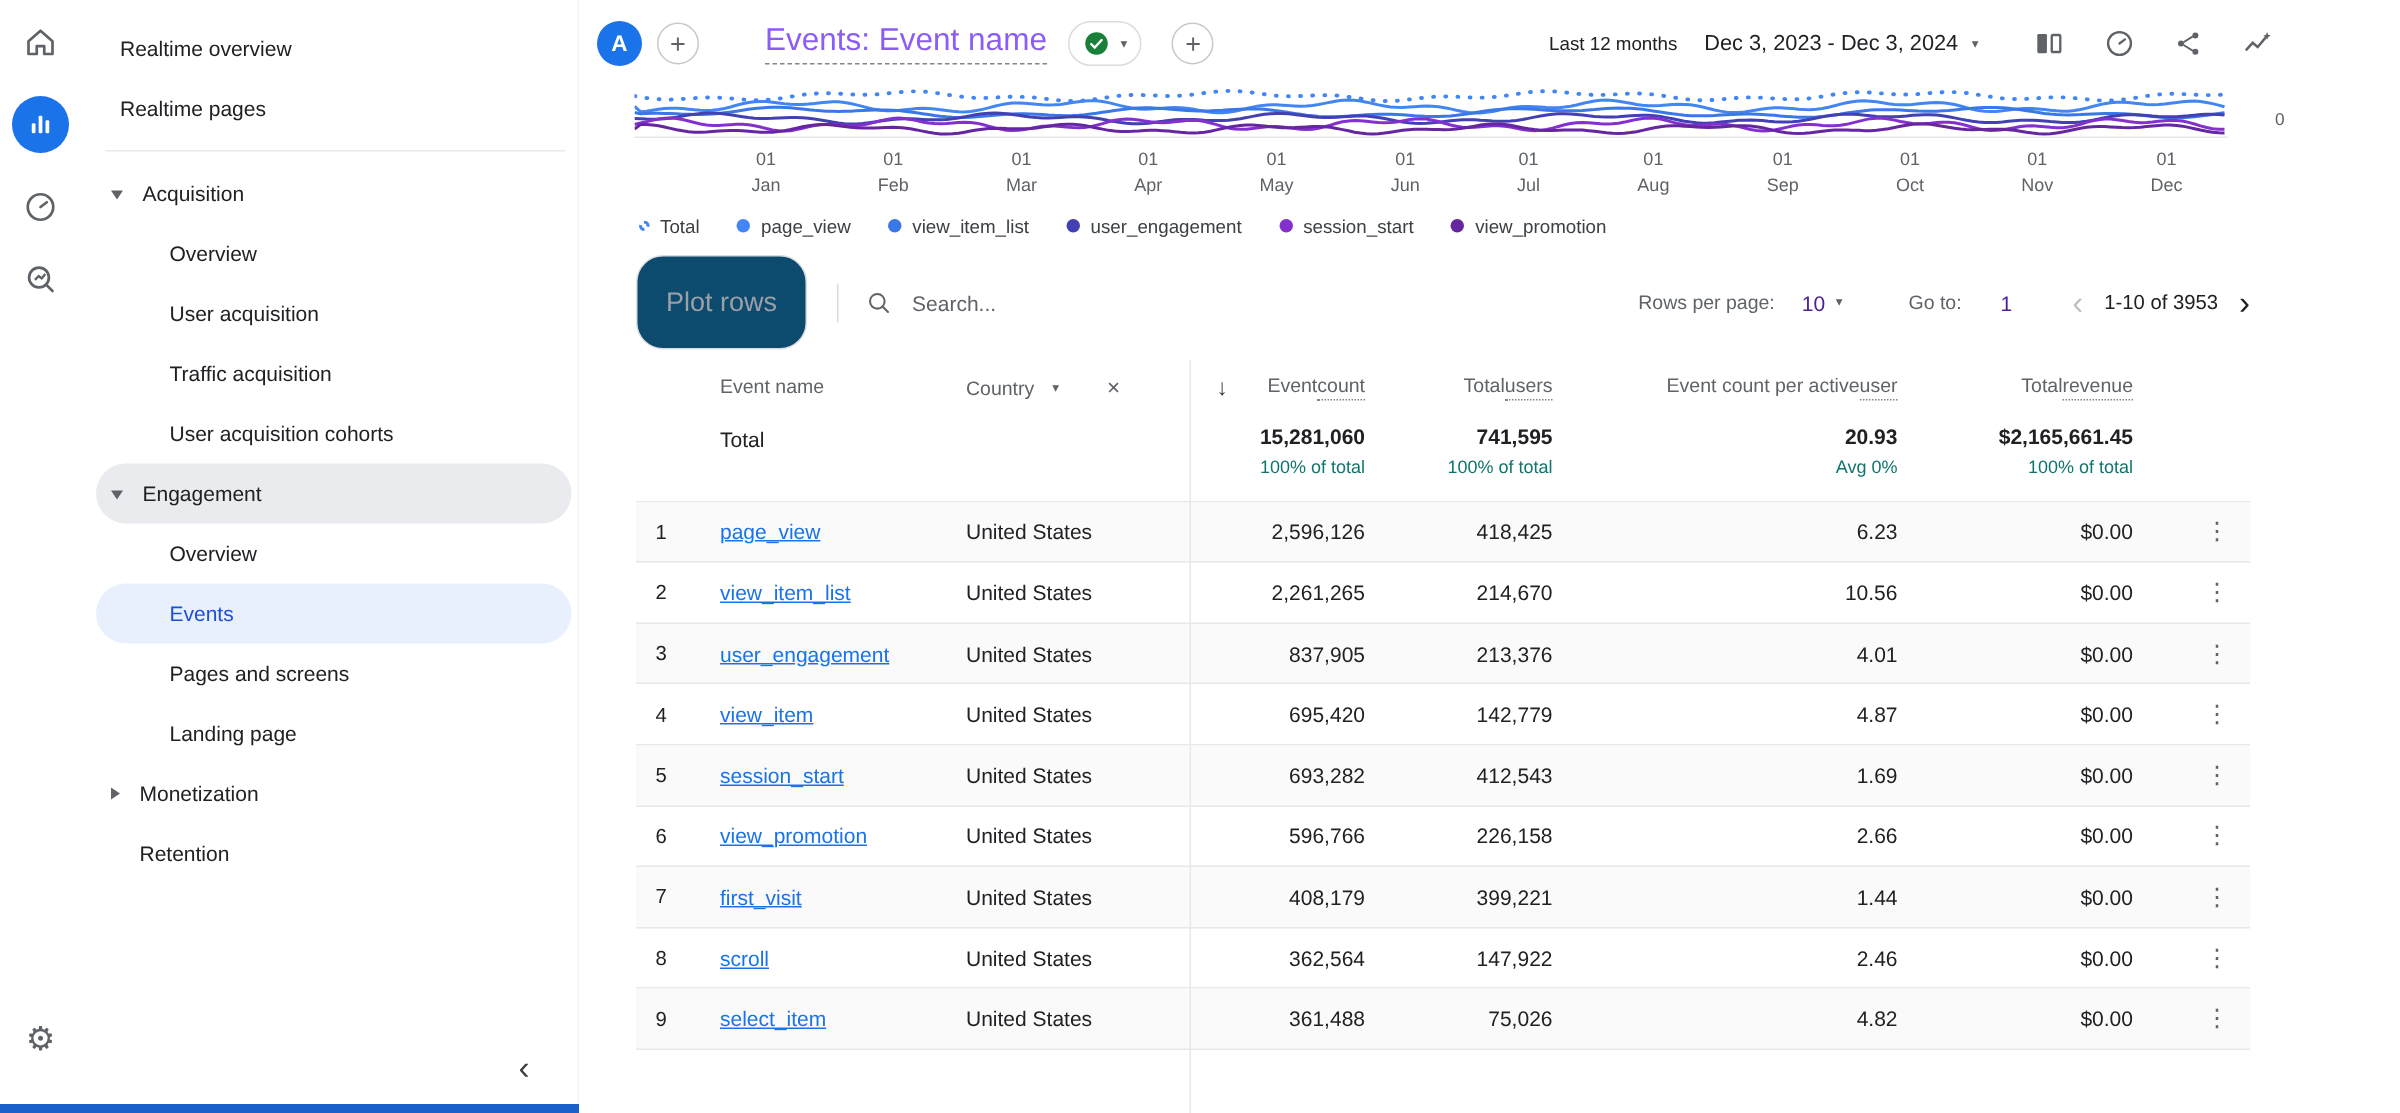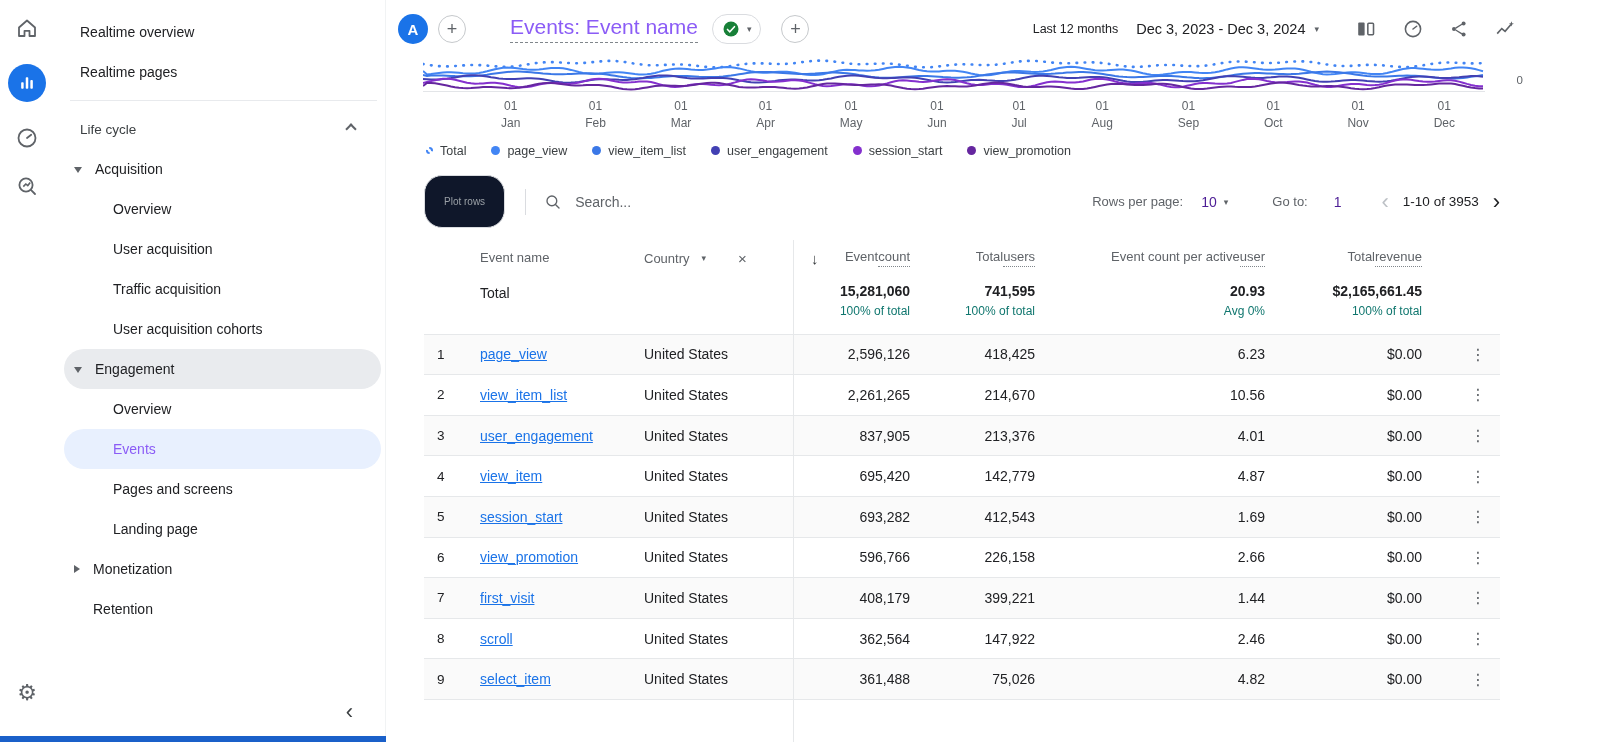--- a/index.html
+++ b/index.html
@@ -22,21 +22,21 @@
   .sidebar { width:332px; flex-shrink:0; position:relative; padding-top:12px; border-right:1px solid #f1f3f4; }
   .nav-item { height:40px; display:flex; align-items:center; margin:0 4px 0 10px; border-radius:20px; font-size:14px; color:#202124; cursor:pointer; white-space:nowrap; }
   .t-item { padding-left:16px; }
   .t-section { padding-left:16px; color:#3c4043; font-size:13.5px; }
   .t-group { padding-left:10px; }
   .t-group-leaf { padding-left:29px; }
   .t-child { padding-left:49px; }
   .tri { width:0; height:0; margin-right:13px; flex-shrink:0; }
   .tri.right { border-top:4px solid transparent; border-bottom:4px solid transparent; border-left:6px solid #5f6368; }
   .tri.down { border-left:4px solid transparent; border-right:4px solid transparent; border-top:6px solid #5f6368; margin-top:2px; }
-  .selected { background:#e8f0fe; color:#8b5cf6; }
+  .selected { background:#e8f0fe; color:#1d4ed8; }
   .highlighted { background:#e9ebee; }
   .nav-divider { height:1px; background:#e8eaed; margin:8px 8px 8px 16px; }
   .chev-up { margin-left:auto; margin-right:26px; width:8px; height:8px; border-left:2px solid #5f6368; border-top:2px solid #5f6368; transform:rotate(45deg); }
   .collapse-btn { position:absolute; bottom:18px; right:26px; background:none; border:none; font-size:22px; color:#3c4043; cursor:pointer; line-height:1; }
   .bottom-strip { position:absolute; left:0; bottom:0; width:386px; height:6px; background:#1a60c9; }
 
   
   .main { flex:1; display:flex; flex-direction:column; min-width:0; }
 
   .topbar { height:58px; display:flex; align-items:center; padding:0 84px 0 12px; flex-shrink:0; }
@@ -59,21 +59,21 @@
   .y-zero { position:absolute; right:-28px; top:16px; font-size:11.5px; color:#5f6368; }
   .x-axis { display:flex; justify-content:space-between; padding:6px 30px 0 78px; width:1062px; }
   .x-tick { display:flex; flex-direction:column; align-items:center; font-size:12px; color:#5f6368; line-height:1.4; }
   .legend { display:flex; align-items:center; gap:25px; margin:12px 0 0 40px; font-size:12.5px; color:#3c4043; flex-shrink:0; }
   .legend-item { display:flex; align-items:center; cursor:pointer; }
   .dot { width:9px; height:9px; border-radius:50%; margin-right:7px; flex-shrink:0; }
   .dot.dashed { width:7px; height:7px; background:transparent; border:2px dashed #4285f4; }
 
   
   .toolbar { display:flex; align-items:center; margin:22px 0 0 38px; width:1076px; height:44px; flex-shrink:0; }
-  .plot-rows { border:1px solid #dadce0; border-radius:18px; background:#0f172a; padding:20px 19px; font-family:inherit; font-size:10px; color:#9aa0a6; }
+  .plot-rows { border:1px solid #dadce0; border-radius:18px; background:#0c4a6e; padding:20px 19px; font-family:inherit; font-size:18px; color:#9aa0a6; }
   .tb-divider { width:1px; height:26px; background:#dadce0; margin:0 18px 0 20px; }
   .search { display:flex; align-items:center; gap:11px; }
   .search-input { border:none; outline:none; font-family:inherit; font-size:14px; color:#202124; width:170px; background:transparent; }
   .search-input::placeholder { color:#5f6368; }
   .tb-spacer { flex:1; }
   .muted-label { font-size:13px; color:#5f6368; }
   .tb-value { font-size:14px; color:#4c1d95; }
   .rpp-value { margin-left:18px; margin-right:7px; cursor:pointer; }
   .rpp-caret { margin-right:44px; }
   .goto-value { margin-left:26px; margin-right:40px; cursor:pointer; }
@@ -150,24 +150,20 @@
 
   <aside class="sidebar">
     <div id="sidebar-items">
         <div class="nav-item t-item">
           <span class="nav-label">Realtime overview</span>
         </div>
         <div class="nav-item t-item">
           <span class="nav-label">Realtime pages</span>
         </div>
         <div class="nav-divider"></div>
-        <div class="nav-item t-section">
-          <span class="nav-label">Life cycle</span>
-          <span class="chev-up"></span>
-        </div>
         <div class="nav-item t-group">
           <span class="tri down"></span>
           <span class="nav-label">Acquisition</span>
         </div>
         <div class="nav-item t-child">
           <span class="nav-label">Overview</span>
         </div>
         <div class="nav-item t-child">
           <span class="nav-label">User acquisition</span>
         </div>

